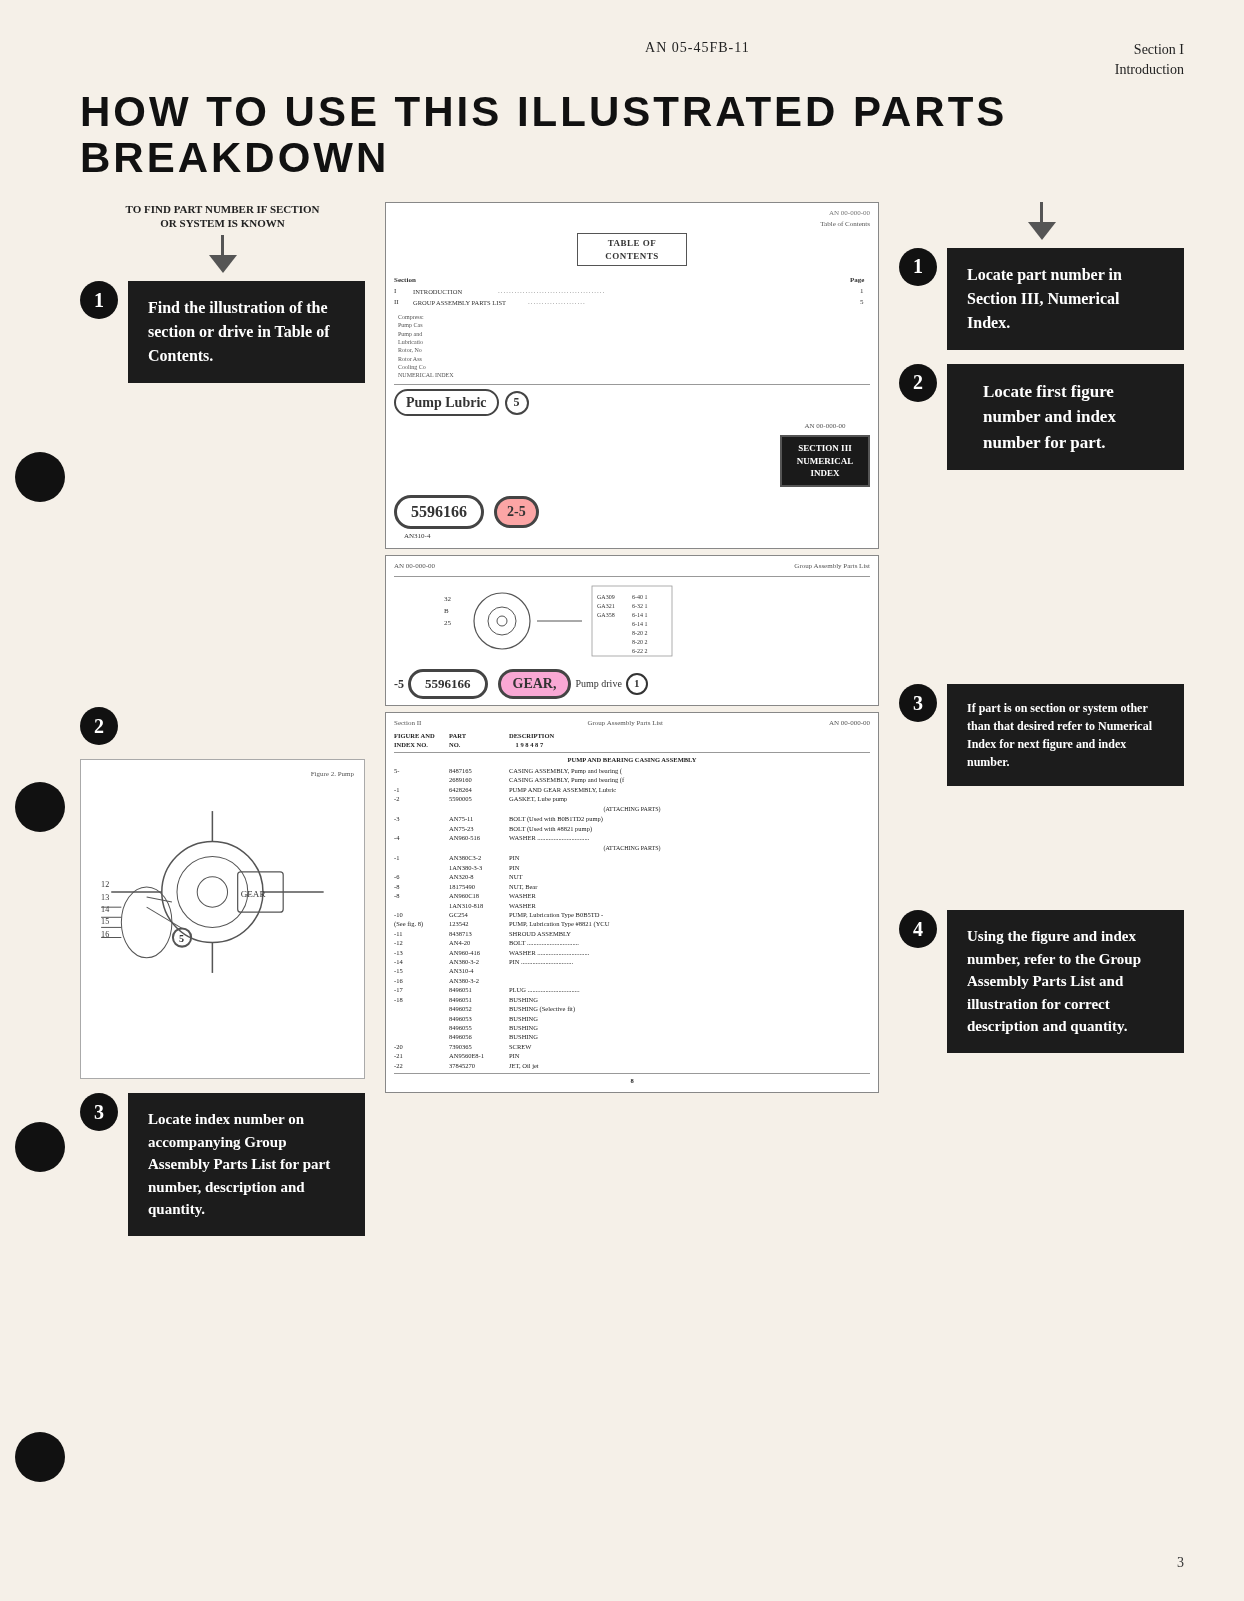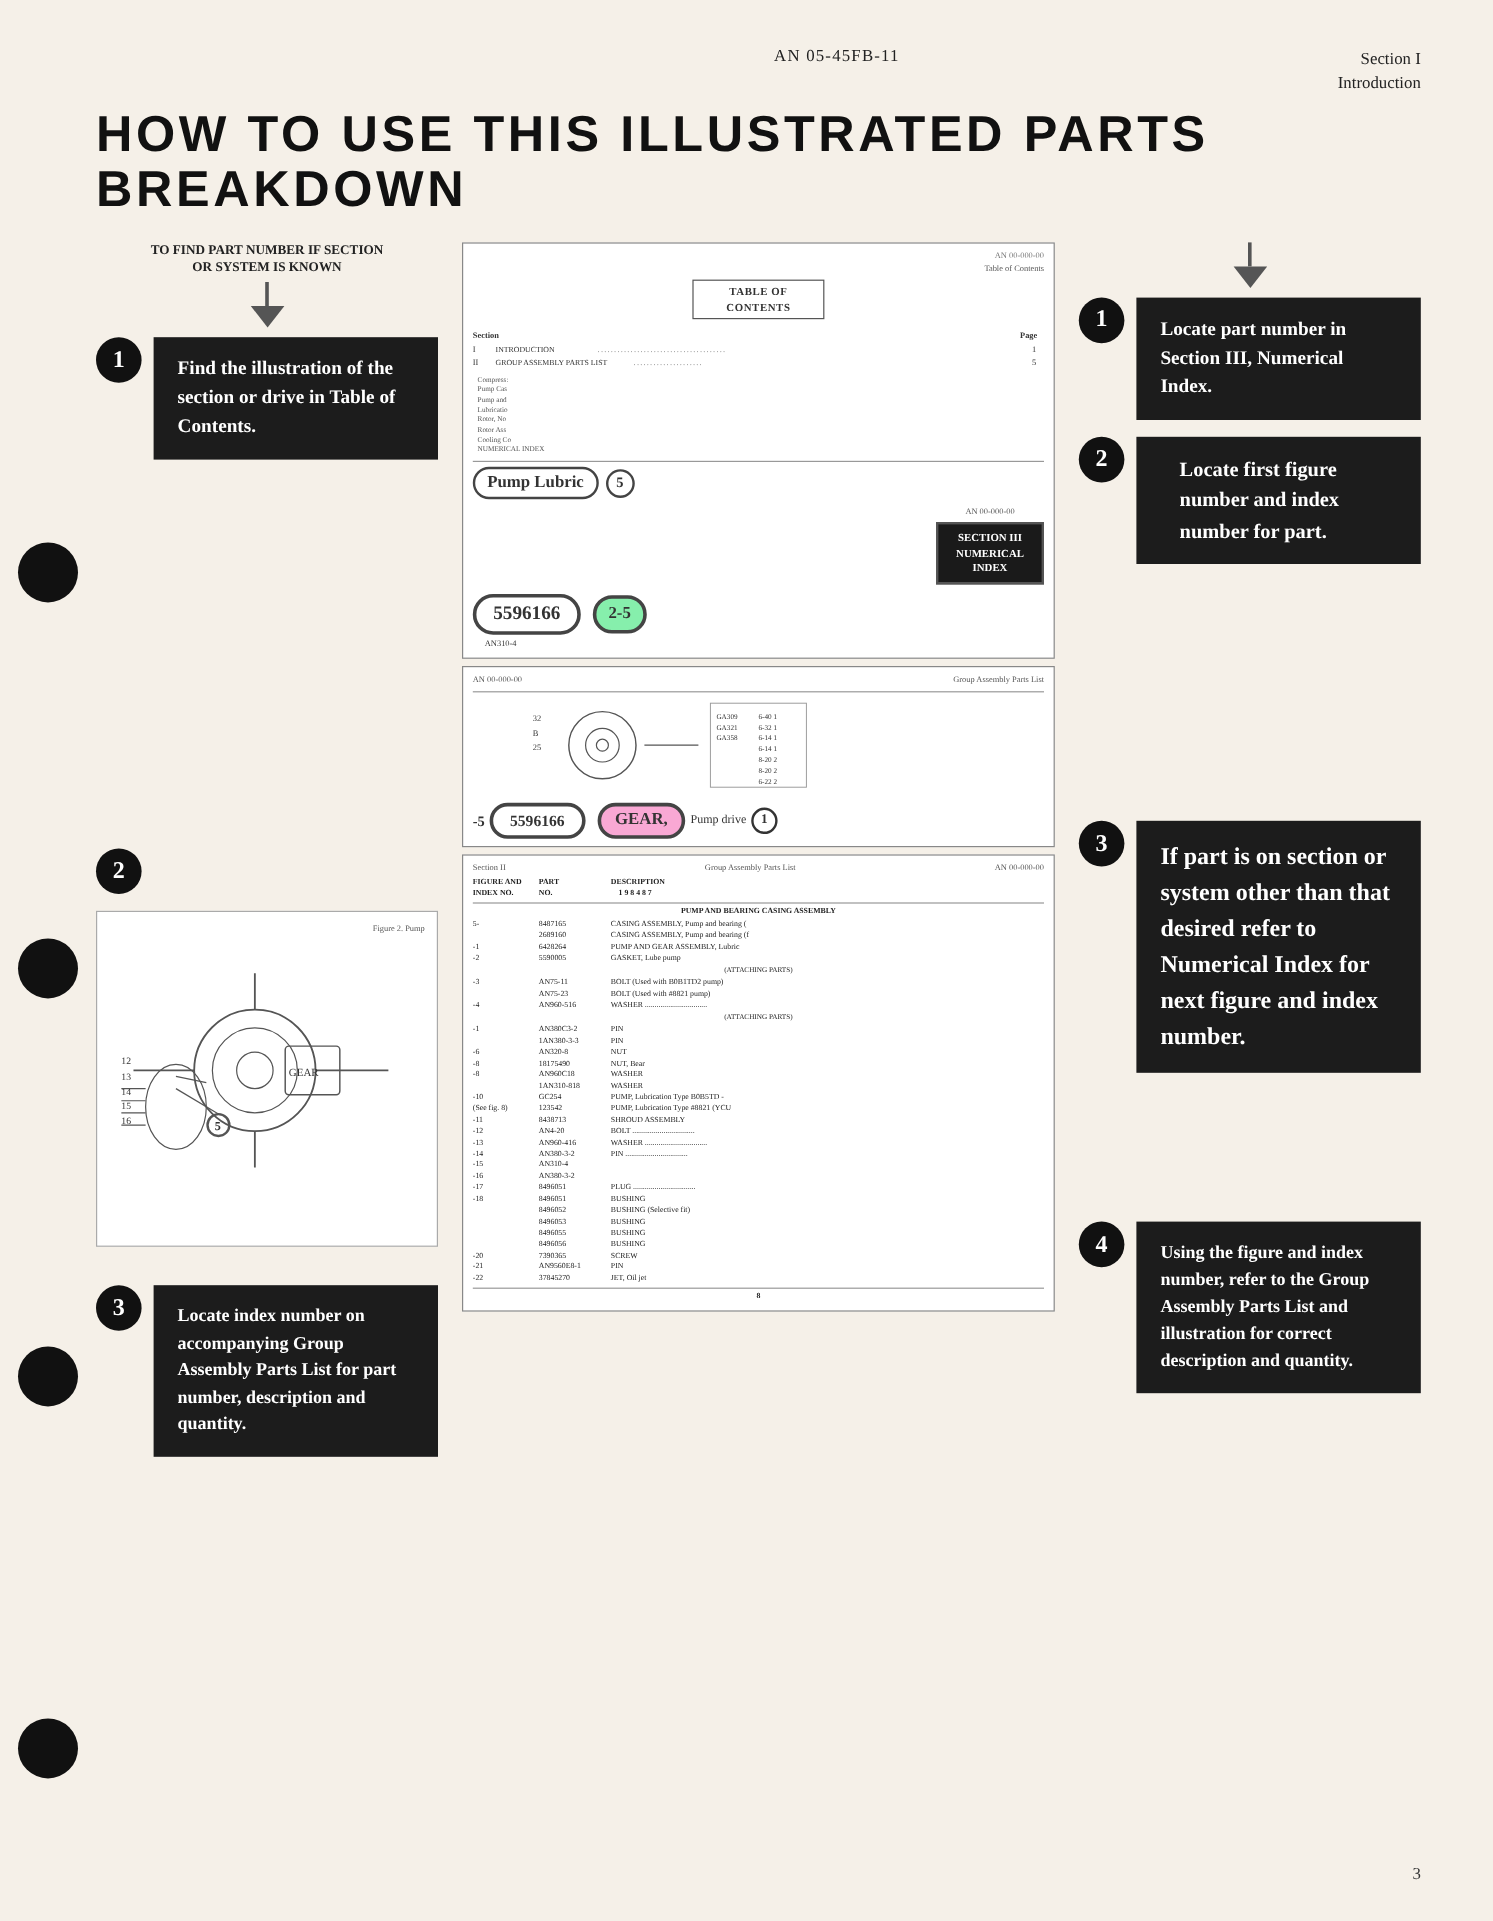--- a/index.html
+++ b/index.html
@@ -186,21 +186,21 @@
       margin-right: 3px;
     }
 
     .fig-oval {
       display: inline-block;
       border: 3px solid #444;
       border-radius: 20px;
       padding: 3px 10px;
       font-size: 14px;
       font-weight: bold;
-      background: #86efac;
+      background: #fca5a5;
       vertical-align: middle;
       margin-left: 3px;
     }
 
     
     .gear-oval {
       display: inline-block;
       border: 3px solid #444;
       border-radius: 18px;
       padding: 2px 12px;
@@ -308,21 +308,21 @@
           Find the illustration of the section or drive in Table of Contents.
         </div>
       </div>
 
       <div style="height:310px;"></div>
 
       <div style="display:flex; align-items:flex-start; gap:10px; margin-bottom:14px;">
         <div style="background:#111; border-radius:50%; width:38px; height:38px; display:flex; align-items:center; justify-content:center; color:white; font-size:20px; font-weight:bold; flex-shrink:0;">2</div>
       </div>
 
-      <div class="illustration-panel" style="height:280px; margin-bottom:32px;">
+      <div class="illustration-panel" style="height:320px; margin-bottom:14px;">
         <div style="font-size:7px; color:#555; text-align:right; margin-bottom:4px;">Figure 2. Pump</div>
         <svg width="100%" height="220" viewBox="0 0 260 200">
 
           <circle cx="120" cy="100" r="50" fill="none" stroke="#555" stroke-width="1.5"></circle>
           <circle cx="120" cy="100" r="35" fill="none" stroke="#555" stroke-width="1"></circle>
           <circle cx="120" cy="100" r="15" fill="none" stroke="#555" stroke-width="1"></circle>
           <line x1="70" y1="100" x2="20" y2="100" stroke="#555" stroke-width="1.5"></line>
           <line x1="170" y1="100" x2="230" y2="100" stroke="#555" stroke-width="1.5"></line>
           <line x1="120" y1="50" x2="120" y2="20" stroke="#555" stroke-width="1.5"></line>
           <line x1="120" y1="150" x2="120" y2="180" stroke="#555" stroke-width="1.5"></line>
@@ -644,21 +644,21 @@
         <div style="background:#111; border-radius:50%; width:38px; height:38px; display:flex; align-items:center; justify-content:center; color:white; font-size:20px; font-weight:bold; flex-shrink:0;">2</div>
         <div class="dark-step-box" style="flex:1; margin-bottom:0; font-size:17px;padding-left:36px;">
           Locate first figure number and index number for part.
         </div>
       </div>
 
       <div style="height:200px;"></div>
 
       <div style="display:flex; align-items:flex-start; gap:10px; margin-bottom:14px;">
         <div style="background:#111; border-radius:50%; width:38px; height:38px; display:flex; align-items:center; justify-content:center; color:white; font-size:20px; font-weight:bold; flex-shrink:0;">3</div>
-        <div class="dark-step-box" style="flex:1; margin-bottom:0; font-size:20px;">
+        <div class="dark-step-box" style="flex:1; margin-bottom:0; font-size:12px;">
           If part is on section or system other than that desired refer to Numerical Index for next figure and index number.
         </div>
       </div>
 
       <div style="height:110px;"></div>
 
       <div style="display:flex; align-items:flex-start; gap:10px;">
         <div style="background:#111; border-radius:50%; width:38px; height:38px; display:flex; align-items:center; justify-content:center; color:white; font-size:20px; font-weight:bold; flex-shrink:0;">4</div>
         <div class="dark-step-box" style="flex:1; margin-bottom:0; font-size:15px;">
           Using the figure and index number, refer to the Group Assembly Parts List and illustration for correct description and quantity.

